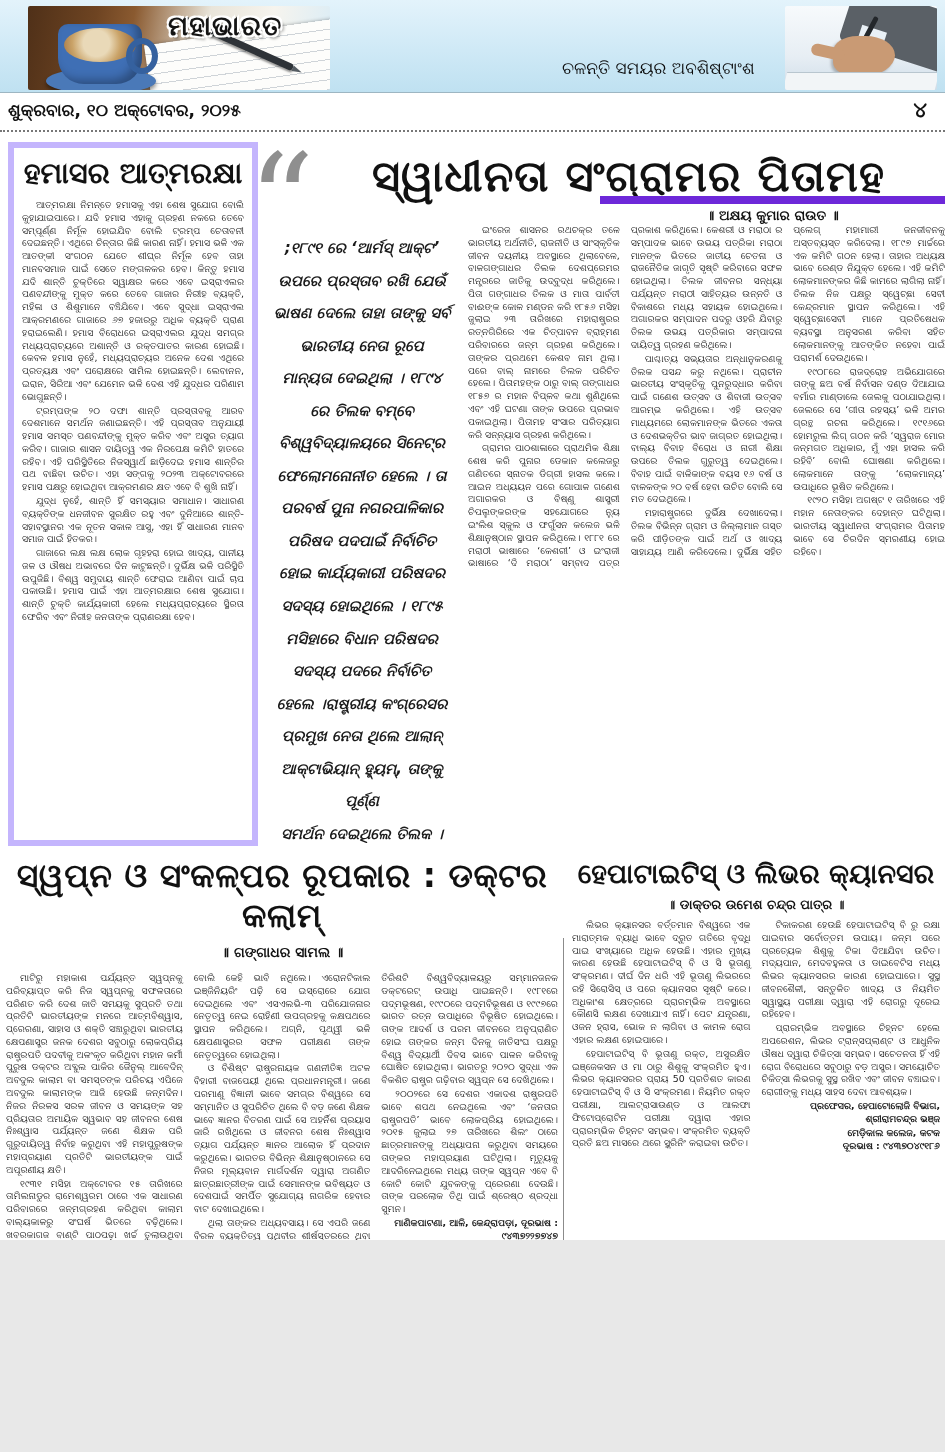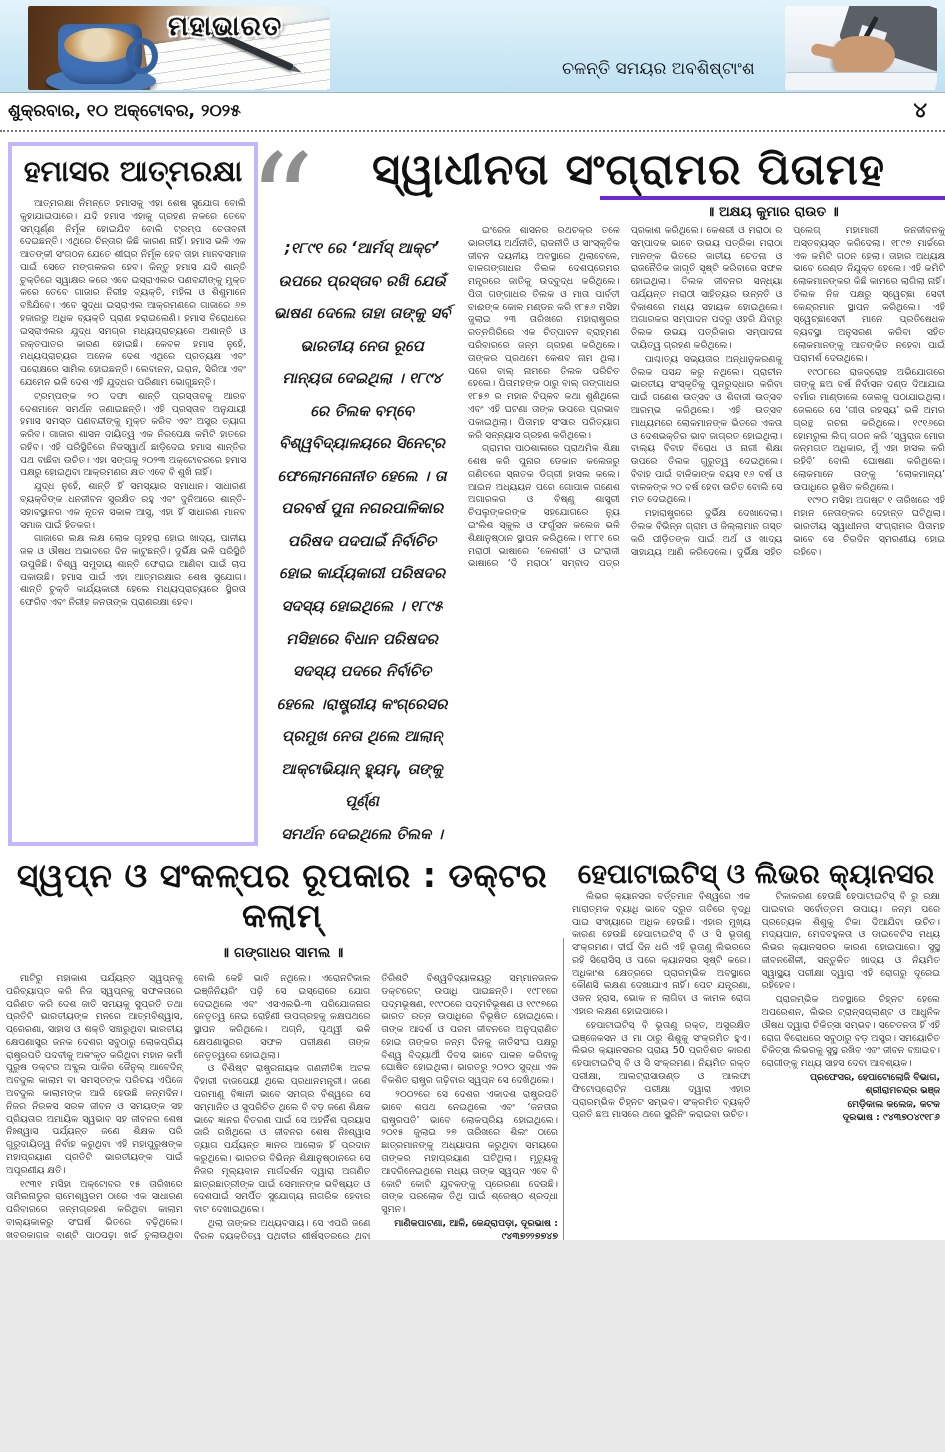--- a/index.html
+++ b/index.html
@@ -58,29 +58,29 @@
   .dateline-row { position:absolute; left:0; top:94px; width:945px; height:38px;
     border-bottom:2px dotted #777; }
   .date-text { position:absolute; left:8px; top:6px; font-size:17px; font-weight:bold; }
   .page-number { position:absolute; right:18px; top:4px; font-size:21px; font-weight:bold; }
   
   .bodytext p { font-size:9.4px; line-height:1.36; text-align:justify; text-indent:14px;
     margin:0 0 1px 0; color:#1b1b1b; }
   .bodytext p.credit { text-align:right; font-weight:bold; text-indent:0; }
   
   .hamas-box { position:absolute; left:8px; top:142px; width:250px; height:704px;
-    border:4px solid #c4b5fd; background:#fff; padding:6px 8px; overflow:hidden; }
+    border:6px solid #c4b5fd; background:#fff; padding:6px 8px; overflow:hidden; }
   .hamas-head { font-size:29px; font-weight:bold; text-align:center; margin:2px 0 8px 0; }
   
   .tilak { position:absolute; left:262px; top:140px; width:683px; height:716px; }
   .big-quote { position:absolute; left:-14px; top:-4px; font-size:130px; line-height:1; color:#8f8f8f;
     font-family:"DejaVu Serif", serif; }
-  .tilak-head { position:absolute; left:50px; top:4px; width:633px; text-align:center;
+  .tilak-head { position:absolute; left:50px; top:11px; width:633px; text-align:center;
     font-size:43px; font-weight:bold; letter-spacing:1px; }
-  .tilak-byline { position:absolute; left:338px; top:56px; width:345px; border-top:4px solid #6d28d9;
+  .tilak-byline { position:absolute; left:338px; top:56px; width:345px; border-top:8px solid #6d28d9;
     padding-top:3px; text-align:center; font-size:13.5px; font-weight:bold; }
   .pullquote { position:absolute; left:0; top:92px; width:200px; height:618px;
     font-size:15px; font-weight:bold; font-style:italic; text-align:center; line-height:2.17;
     white-space:pre-line; color:#1a1a1a; overflow:hidden; }
   .tilak-cols { position:absolute; left:206px; top:84px; width:477px; height:632px;
     column-count:3; column-gap:11px; overflow:hidden; }
   
   .bottom-divider { position:absolute; left:563px; top:938px; height:506px; border-left:1px solid #8b8b8b; }
   .kalam { position:absolute; left:6px; top:856px; width:552px; height:588px; overflow:hidden; }
   .kalam-head { text-align:center; font-size:33px; font-weight:bold; letter-spacing:.5px; }
@@ -173,20 +173,21 @@
         <p>ଥିଲା ତାଙ୍କର ଅଧ୍ୟବସାୟ। ସେ ଏପରି ଜଣେ ବିରଳ ବ୍ୟକ୍ତିତ୍ୱ ପୃଥିବୀର ଶୀର୍ଷସ୍ତରରେ ଥିବା ତିରିଶଟି ବିଶ୍ୱବିଦ୍ୟାଳୟରୁ ସମ୍ମାନଜନକ ଡକ୍ଟରେଟ୍ ଉପାଧି ପାଇଛନ୍ତି। ୧୯୮୧ରେ ପଦ୍ମଭୂଷଣ, ୧୯୯୦ରେ ପଦ୍ମବିଭୂଷଣ ଓ ୧୯୯୭ରେ ଭାରତ ରତ୍ନ ଉପାଧିରେ ବିଭୂଷିତ ହୋଇଥିଲେ। ତାଙ୍କ ଆଦର୍ଶ ଓ ପରମ ଜୀବନରେ ଅନୁପ୍ରାଣିତ ହୋଇ ତାଙ୍କର ଜନ୍ମ ଦିନକୁ ଜାତିସଂଘ ପକ୍ଷରୁ ବିଶ୍ୱ ବିଦ୍ୟାର୍ଥୀ ଦିବସ ଭାବେ ପାଳନ କରିବାକୁ ଘୋଷିତ ହୋଇଥିଲା। ଭାରତରୁ ୨୦୨୦ ସୁଦ୍ଧା ଏକ ବିକଶିତ ରାଷ୍ଟ୍ର ଗଢ଼ିବାର ସ୍ୱପ୍ନ ସେ ଦେଖିଥିଲେ।</p>
         <p>୨୦୦୨ରେ ସେ ଦେଶର ଏକାଦଶ ରାଷ୍ଟ୍ରପତି ଭାବେ ଶପଥ ନେଇଥିଲେ ଏବଂ ‘ଜନତାର ରାଷ୍ଟ୍ରପତି’ ଭାବେ ଲୋକପ୍ରିୟ ହୋଇଥିଲେ। ୨୦୧୫ ଜୁଲାଇ ୨୭ ତାରିଖରେ ଶିଲଂ ଠାରେ ଛାତ୍ରମାନଙ୍କୁ ଅଧ୍ୟାପନା କରୁଥିବା ସମୟରେ ତାଙ୍କର ମହାପ୍ରୟାଣ ଘଟିଥିଲା। ମୃତ୍ୟୁକୁ ଆଦରିନେଇଥିଲେ ମଧ୍ୟ ତାଙ୍କ ସ୍ୱପ୍ନ ଏବେ ବି କୋଟି କୋଟି ଯୁବକଙ୍କୁ ପ୍ରେରଣା ଦେଉଛି। ତାଙ୍କ ପରଲୋକ ତିଥି ପାଇଁ ଶ୍ରେଷ୍ଠ ଶ୍ରଦ୍ଧା ସୁମନ।</p>
         <p class="credit">ମାଣିକପାଟଣା, ଆଳି, କେନ୍ଦ୍ରାପଡ଼ା, ଦୂରଭାଷ : ୯୪୩୭୨୨୭୭୪୭</p>
       </div>
   </div>
 
   <div class="bottom-divider"></div>
 
   <div class="hep">
     <div class="hep-head">ହେପାଟାଇଟିସ୍ ଓ ଲିଭର କ୍ୟାନସର</div>
+    <div class="hep-byline">॥  ଡାକ୍ତର ଉମେଶ ଚନ୍ଦ୍ର ପାତ୍ର  ॥</div>
     <div class="hep-cols bodytext">
         <p>ଲିଭର କ୍ୟାନସର ବର୍ତ୍ତମାନ ବିଶ୍ୱରେ ଏକ ମାରାତ୍ମକ ବ୍ୟାଧି ଭାବେ ଦ୍ରୁତ ଗତିରେ ବୃଦ୍ଧି ପାଇ ସଂଖ୍ୟାରେ ଅଧିକ ହେଉଛି। ଏହାର ମୁଖ୍ୟ କାରଣ ହେଉଛି ହେପାଟାଇଟିସ୍ ବି ଓ ସି ଭୂତାଣୁ ସଂକ୍ରମଣ। ଦୀର୍ଘ ଦିନ ଧରି ଏହି ଭୂତାଣୁ ଲିଭରରେ ରହି ସିରୋସିସ୍ ଓ ପରେ କ୍ୟାନସର ସୃଷ୍ଟି କରେ। ଅଧିକାଂଶ କ୍ଷେତ୍ରରେ ପ୍ରାରମ୍ଭିକ ଅବସ୍ଥାରେ କୌଣସି ଲକ୍ଷଣ ଦେଖାଯାଏ ନାହିଁ। ପେଟ ଯନ୍ତ୍ରଣା, ଓଜନ ହ୍ରାସ, ଭୋକ ନ ଲାଗିବା ଓ କାମଳ ରୋଗ ଏହାର ଲକ୍ଷଣ ହୋଇପାରେ।</p>
         <p>ହେପାଟାଇଟିସ୍ ବି ଭୂତାଣୁ ରକ୍ତ, ଅସୁରକ୍ଷିତ ଇଞ୍ଜେକସନ ଓ ମା ଠାରୁ ଶିଶୁକୁ ସଂକ୍ରମିତ ହୁଏ। ଲିଭର କ୍ୟାନସରର ପ୍ରାୟ 50 ପ୍ରତିଶତ କାରଣ ହେପାଟାଇଟିସ୍ ବି ଓ ସି ସଂକ୍ରମଣ। ନିୟମିତ ରକ୍ତ ପରୀକ୍ଷା, ଆଲଟ୍ରାସାଉଣ୍ଡ ଓ ଆଲଫା ଫିଟୋପ୍ରୋଟିନ ପରୀକ୍ଷା ଦ୍ୱାରା ଏହାର ପ୍ରାରମ୍ଭିକ ଚିହ୍ନଟ ସମ୍ଭବ। ସଂକ୍ରମିତ ବ୍ୟକ୍ତି ପ୍ରତି ଛଅ ମାସରେ ଥରେ ସ୍କ୍ରିନିଂ କରାଇବା ଉଚିତ।</p>
         <p>ଟିକାକରଣ ହେଉଛି ହେପାଟାଇଟିସ୍ ବି ରୁ ରକ୍ଷା ପାଇବାର ସର୍ବୋତ୍ତମ ଉପାୟ। ଜନ୍ମ ପରେ ପ୍ରତ୍ୟେକ ଶିଶୁକୁ ଟିକା ଦିଆଯିବା ଉଚିତ। ମଦ୍ୟପାନ, ମେଦବହୁଳତା ଓ ଡାଇବେଟିସ ମଧ୍ୟ ଲିଭର କ୍ୟାନସରର କାରଣ ହୋଇପାରେ। ସୁସ୍ଥ ଜୀବନଶୈଳୀ, ସନ୍ତୁଳିତ ଖାଦ୍ୟ ଓ ନିୟମିତ ସ୍ୱାସ୍ଥ୍ୟ ପରୀକ୍ଷା ଦ୍ୱାରା ଏହି ରୋଗରୁ ଦୂରେଇ ରହିହେବ।</p>
         <p>ପ୍ରାରମ୍ଭିକ ଅବସ୍ଥାରେ ଚିହ୍ନଟ ହେଲେ ଅପରେଶନ, ଲିଭର ଟ୍ରାନ୍ସପ୍ଲାଣ୍ଟ ଓ ଆଧୁନିକ ଔଷଧ ଦ୍ୱାରା ଚିକିତ୍ସା ସମ୍ଭବ। ସଚେତନତା ହିଁ ଏହି ରୋଗ ବିରୋଧରେ ସବୁଠାରୁ ବଡ଼ ଅସ୍ତ୍ର। ସମୟୋଚିତ ଚିକିତ୍ସା ଲିଭରକୁ ସୁସ୍ଥ ରଖିବ ଏବଂ ଜୀବନ ବଞ୍ଚାଇବ। ରୋଗୀଙ୍କୁ ମଧ୍ୟ ସାହସ ଦେବା ଆବଶ୍ୟକ।</p>
         <p class="credit">ପ୍ରଫେସର, ହେପାଟୋଲୋଜି ବିଭାଗ, ଶ୍ରୀରାମଚନ୍ଦ୍ର ଭଞ୍ଜ</p>
         <p class="credit">ମେଡ଼ିକାଲ କଲେଜ, କଟକ</p>
         <p class="credit">ଦୂରଭାଷ : ୯୪୩୭୦୪୯୧୮୬</p>
       </div>
   </div>

